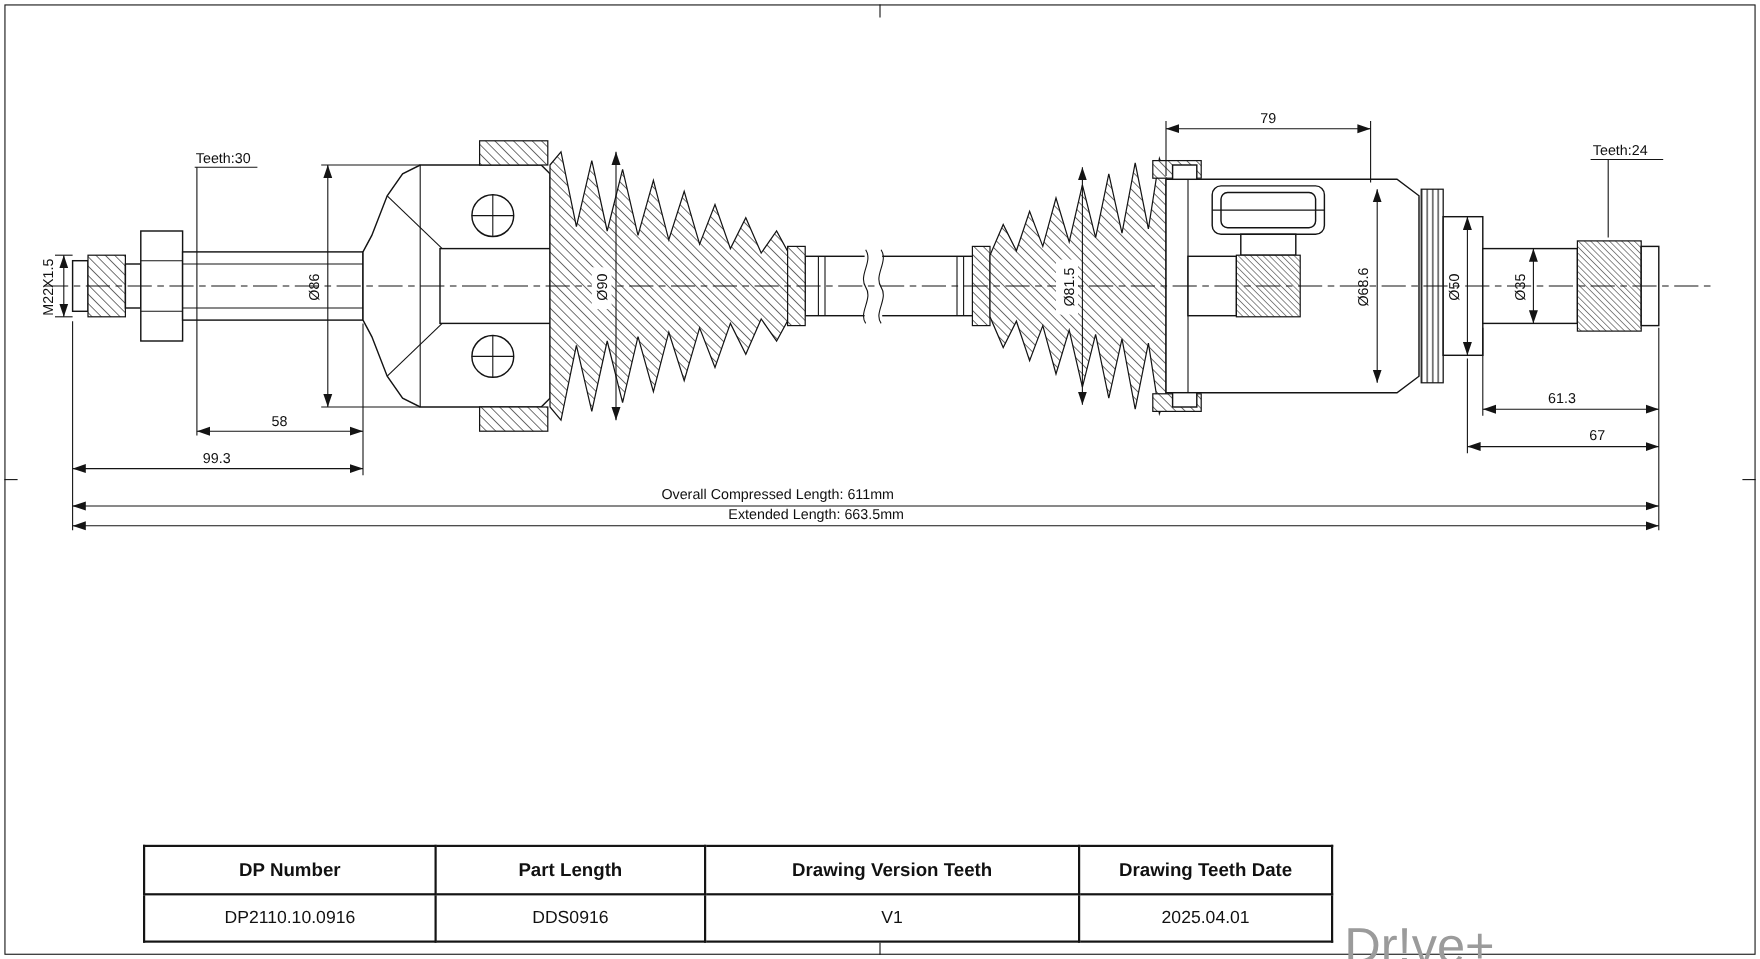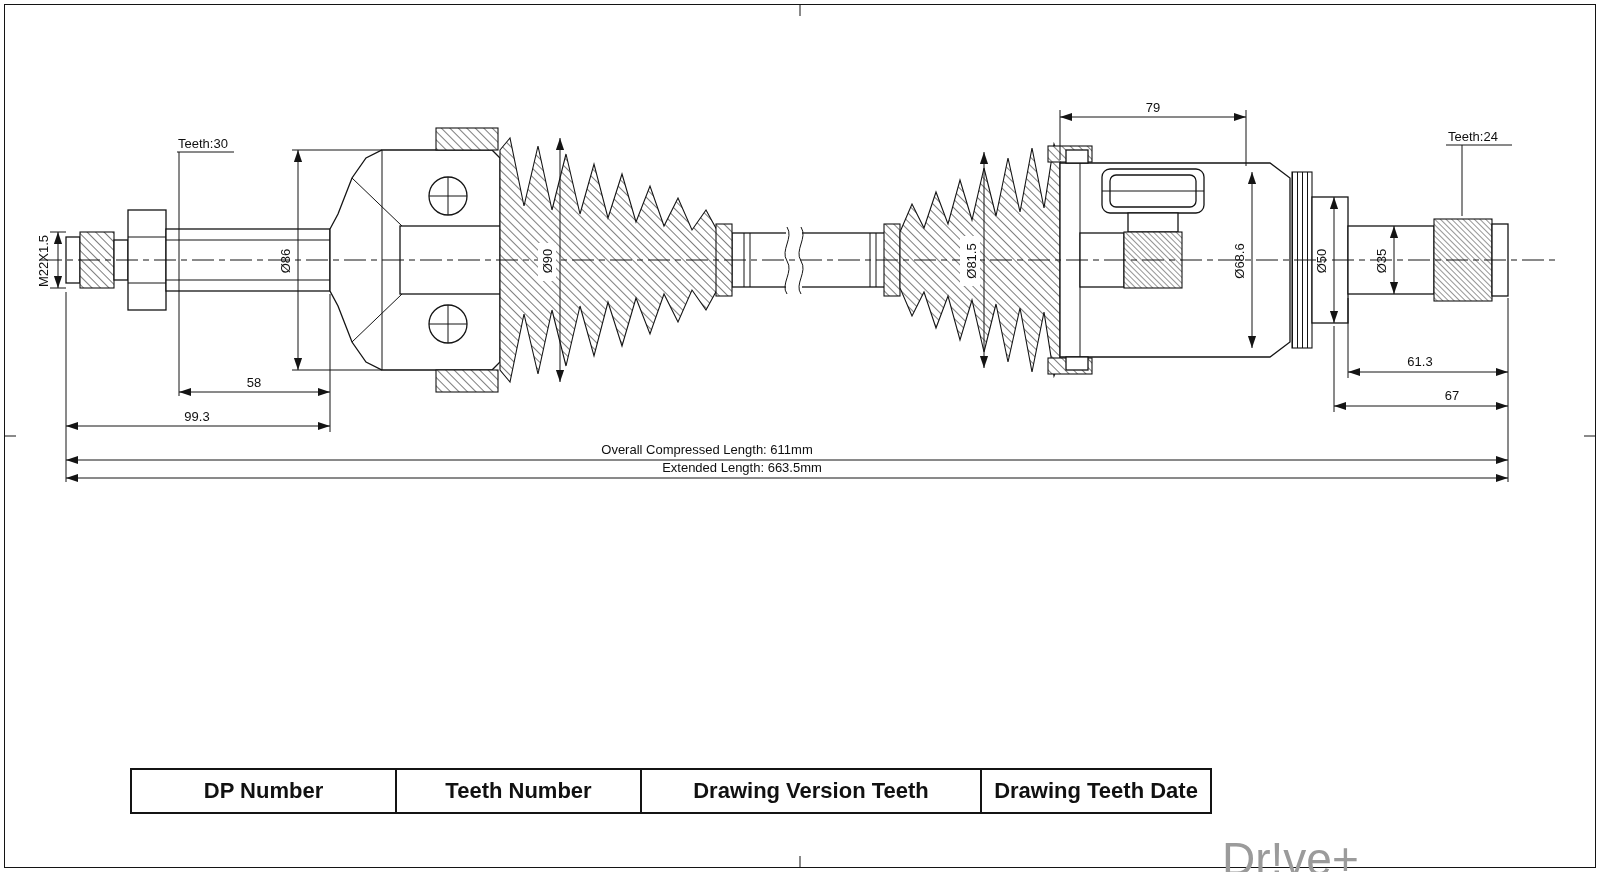--- a/index.html
+++ b/index.html
@@ -15,21 +15,21 @@
   .vr { fill:url(#vrib); stroke:#141414; stroke-width:1.1; }
   .tl { stroke:#141414; stroke-width:1; fill:none; }
   .dl { stroke:#141414; stroke-width:1; fill:none; }
   .cl { stroke:#141414; stroke-width:1; fill:none; stroke-dasharray:22 5 6 5; }
   .wb { fill:#ffffff; stroke:none; }
   text.dimtx { font-family:"Liberation Sans",sans-serif; font-size:13px; fill:#101010; }
 
   
   .title-block { position:absolute; left:130px; top:768px; border-collapse:collapse; table-layout:fixed; width:1080px; background:#fff; }
   .title-block th, .title-block td { border:2px solid #141414; text-align:center; vertical-align:middle; color:#111; }
-  .title-block th { height:44px; font-size:22px; font-weight:bold; }
+  .title-block th { height:44px; font-size:17px; font-weight:bold; }
   .title-block td { height:43px; font-size:16px; font-weight:normal; }
 
   .logo { position:absolute; left:1222px; top:832px; font-size:46px; font-weight:400; letter-spacing:0px; color:#9b9b9b; font-family:"Liberation Sans",sans-serif; }
 </style>
 </head>
 <body>
 
 <div class="sheet">
   <div class="frame"></div>
 
@@ -199,21 +199,27 @@
   <table class="title-block">
     <colgroup>
       <col style="width:265px">
         <col style="width:245px">
         <col style="width:340px">
         <col style="width:230px">
     </colgroup>
     <tbody>
         <tr>
       <th>DP Number</th>
-      <th>Teeth Number</th>
+      <th>Part Length</th>
       <th>Drawing Version Teeth</th>
       <th>Drawing Teeth Date</th>
     </tr>
+    <tr>
+      <td>DP2110.10.0916</td>
+      <td>DDS0916</td>
+      <td>V1</td>
+      <td>2025.04.01</td>
+    </tr>
   </tbody>
     </table>
 
   <div class="logo" style="color: rgb(155, 155, 155);">Dr!ve+</div>
 </div>
 
 </body></html>

